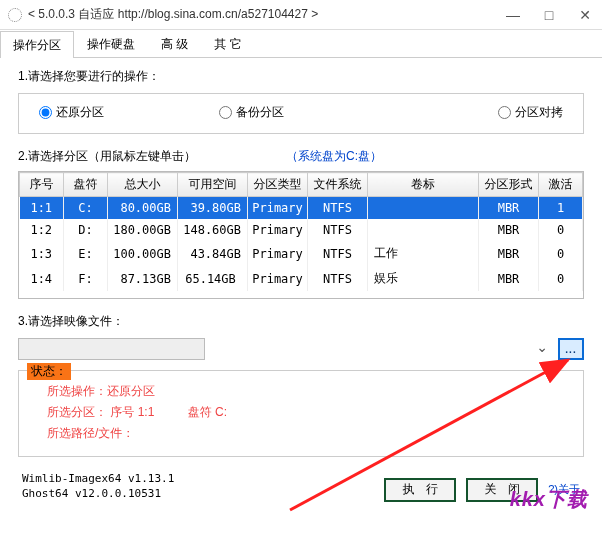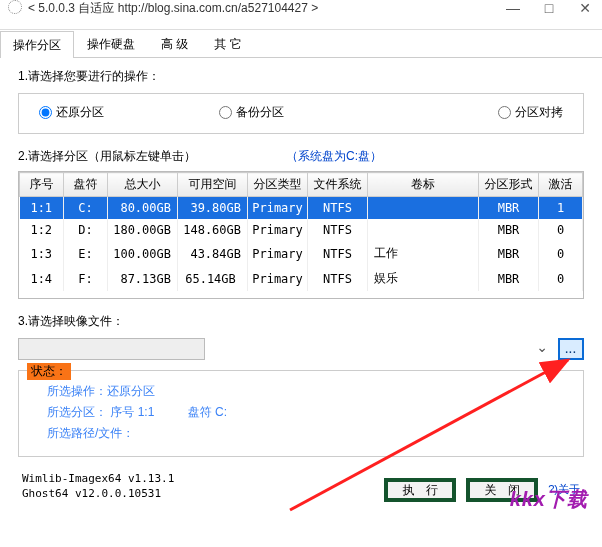--- a/index.html
+++ b/index.html
@@ -1,17 +1,17 @@
 <!DOCTYPE html>
 <html><head>
 <meta charset="utf-8">
 <style>
 * { box-sizing: border-box; margin: 0; padding: 0; }
 body { font-family: "Microsoft YaHei", SimSun, Arial, sans-serif; font-size: 12px; background: #fff; width: 602px; height: 547px; overflow: hidden; position: relative; }
-.titlebar { height: 30px; border-bottom: 1px solid #ddd; display: flex; padding: 0 8px; }
+.titlebar { height: 30px; border-bottom: 1px solid #ddd; display: flex; align-items: center; padding: 0 8px; }
 .titlebar .icon { width: 14px; height: 14px; border: 1px dotted #888; border-radius: 50%; margin-right: 6px; }
 .titlebar .title { flex: 1; font-size: 12px; color: #333; }
 .titlebar .winbtns { display: flex; gap: 18px; color: #555; font-size: 14px; }
 .winbtn { width: 18px; text-align: center; cursor: pointer; }
 .tabs { height: 28px; display: flex; border-bottom: 1px solid #ccc; padding-left: 0; }
 .tab { padding: 5px 12px 4px; border: 1px solid transparent; border-bottom: none; cursor: pointer; font-size: 12px; }
 .tab.active { border-color: #ccc; background: #fff; position: relative; top: 1px; }
 .content { padding: 10px 18px 6px; }
 .section-label { margin-bottom: 8px; }
 .radio-row { display: flex; padding: 4px 20px 12px; border: 1px solid #ccc; border-radius: 0; margin-bottom: 14px; padding-top: 10px; }
@@ -28,25 +28,25 @@
 tr.sel td { background: #1a6fe0; color: #fff; }
 .col-seq{width:44px}.col-drv{width:44px}.col-tot{width:70px}.col-free{width:70px}.col-ptype{width:60px}.col-fs{width:60px}.col-vol{width:auto}.col-pform{width:60px}.col-act{width:44px}
 .section3 { margin-bottom: 10px; }
 .file-row { display: flex; gap: 4px; }
 .file-select { flex: 1; height: 22px; background: #eee; border: 1px solid #bbb; appearance: none; padding: 0 4px; position: relative; }
 .file-select-wrap { flex: 1; position: relative; }
 .file-select-wrap::after { content: "⌄"; position: absolute; right: 6px; top: 1px; color: #555; pointer-events: none; font-size: 14px; }
 .browse-btn { width: 26px; height: 22px; border: 2px solid #0a6bd6; background: #d9ecff; cursor: pointer; font-weight: bold; color: #0a3a7a; font-size: 10px; letter-spacing: 1px; }
 .status-box { border: 1px solid #ccc; padding: 8px 12px 10px; margin-bottom: 8px; position: relative; }
 .status-title { position: absolute; top: -8px; left: 8px; background: #f97316; padding: 0 4px; }
-.status-line { color: #3b82f6; margin: 4px 0 4px 16px; }
+.status-line { color: #ef4444; margin: 4px 0 4px 16px; }
 .footer { display: flex; align-items: flex-end; padding: 0 22px; }
 .verinfo { font-family: Consolas, monospace; font-size: 11px; line-height: 1.4; }
 .footer-right { margin-left: auto; display: flex; align-items: center; gap: 10px; }
-.btn { width: 72px; height: 24px; border: 4px solid #14532d; background: #f3f3f3; cursor: pointer; font-size: 12px; letter-spacing: 4px; padding-left: 4px; }
+.btn { width: 72px; height: 24px; border: 2px solid #14532d; background: #f3f3f3; cursor: pointer; font-size: 12px; letter-spacing: 4px; padding-left: 4px; }
 .about { color: #0044cc; cursor: pointer; font-size: 11px; }
 .arrow { position: absolute; pointer-events: none; }
 .watermark { position: absolute; right: 14px; bottom: 34px; color: #a21caf; font-size: 20px; font-style: italic; font-weight: bold; pointer-events: none; letter-spacing: 1px; }
 input[type=radio]{ margin: 0; }
 </style>
 </head>
 <body>
 
 <div class="titlebar">
   <span class="icon"></span>

